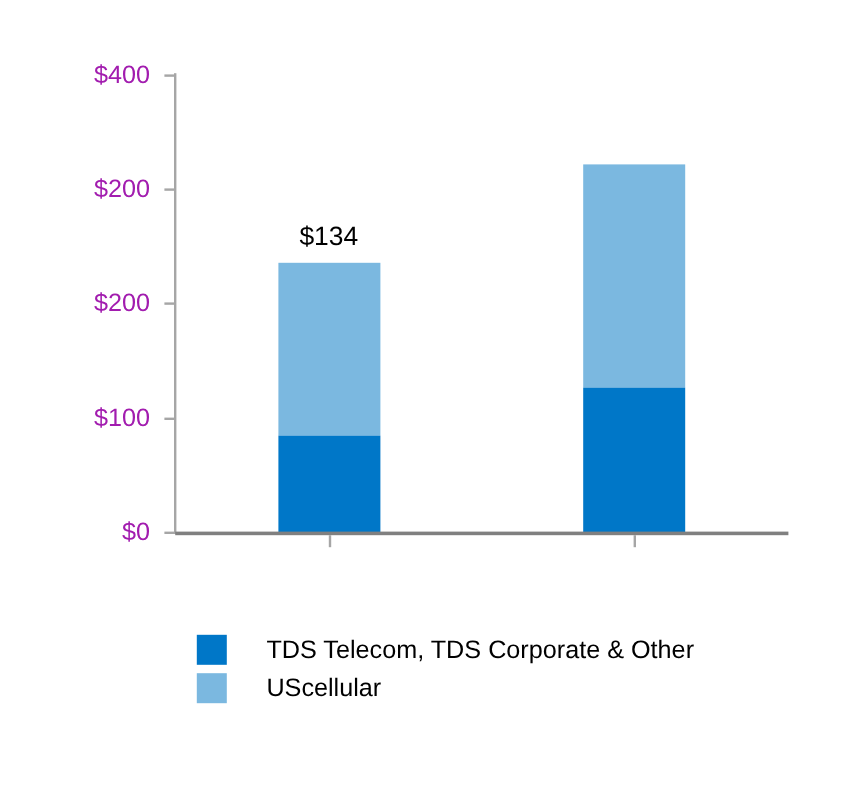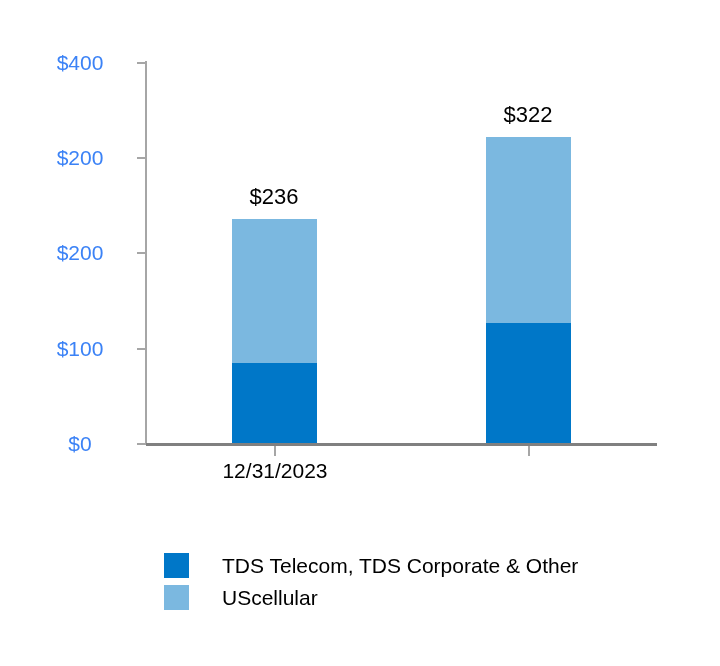--- a/index.html
+++ b/index.html
@@ -53,24 +53,24 @@
     width: 9px;
     height: 2px;
     background: #a6a6a6;
     left: 137px;
   }
 
   .y-tick-label {
     position: absolute;
     right: 0;
     width: 90px;
-    text-align: center;
+    text-align: right;
     font-size: 21px;
     line-height: 21px;
-    color: #3b82f6;
+    color: #a21caf;
     white-space: nowrap;
   }
   .y-label-wrap {
     position: absolute;
     left: 35px;
     width: 90px;
     height: 21px;
   }
 
   
@@ -111,21 +111,21 @@
     width: 2px;
     height: 10px;
     top: 446px;
     background: #a6a6a6;
   }
 
   
   .legend {
     position: absolute;
     left: 164px;
-    top: 552px;
+    top: 528px;
   }
   .legend-row {
     display: flex;
     align-items: center;
     height: 26px;
     margin-bottom: 6px;
   }
   .legend-swatch {
     width: 25px;
     height: 25px;
@@ -174,29 +174,27 @@
       <div class="bar-seg" id="bar-0-light" style="bottom: 82.345px; height: 143.625px; background: rgb(123, 184, 224);"></div>
       <div class="bar-seg" id="bar-0-dark" style="bottom: 0px; height: 82.345px; background: rgb(0, 119, 200);"></div>
     </div>
 
     <div class="bar-group" id="bar-1" style="left: 340px; width: 85px; height: 308.315px;">
       <div class="bar-seg" id="bar-1-light" style="bottom: 121.603px; height: 186.713px; background: rgb(123, 184, 224);"></div>
       <div class="bar-seg" id="bar-1-dark" style="bottom: 0px; height: 121.603px; background: rgb(0, 119, 200);"></div>
     </div>
   </div>
 
-  <div class="bar-total-label" id="total-0" style="left: 194px; top: 186.03px;">$236</div>
-  <div class="bar-total-label" id="total-1" style="left: 448px; top: 103.685px;">$322</div>
+  <div class="bar-total-label" id="total-0" style="left: 194px; top: 186.03px;">$134</div>
 
   <div class="x-axis-line"></div>
 
   <div class="x-tick" style="left:274px;"></div>
   <div class="x-tick" style="left:528px;"></div>
 
-  <div class="x-cat-label" style="left:165px;">12/31/2023</div>
 
   <div class="legend">
     <div class="legend-row">
       <span class="legend-swatch" id="legend-swatch-0" style="background: rgb(0, 119, 200);"></span>
       <span class="legend-text">TDS Telecom, TDS Corporate &amp; Other</span>
     </div>
     <div class="legend-row">
       <span class="legend-swatch" id="legend-swatch-1" style="background: rgb(123, 184, 224);"></span>
       <span class="legend-text">UScellular</span>
     </div>

